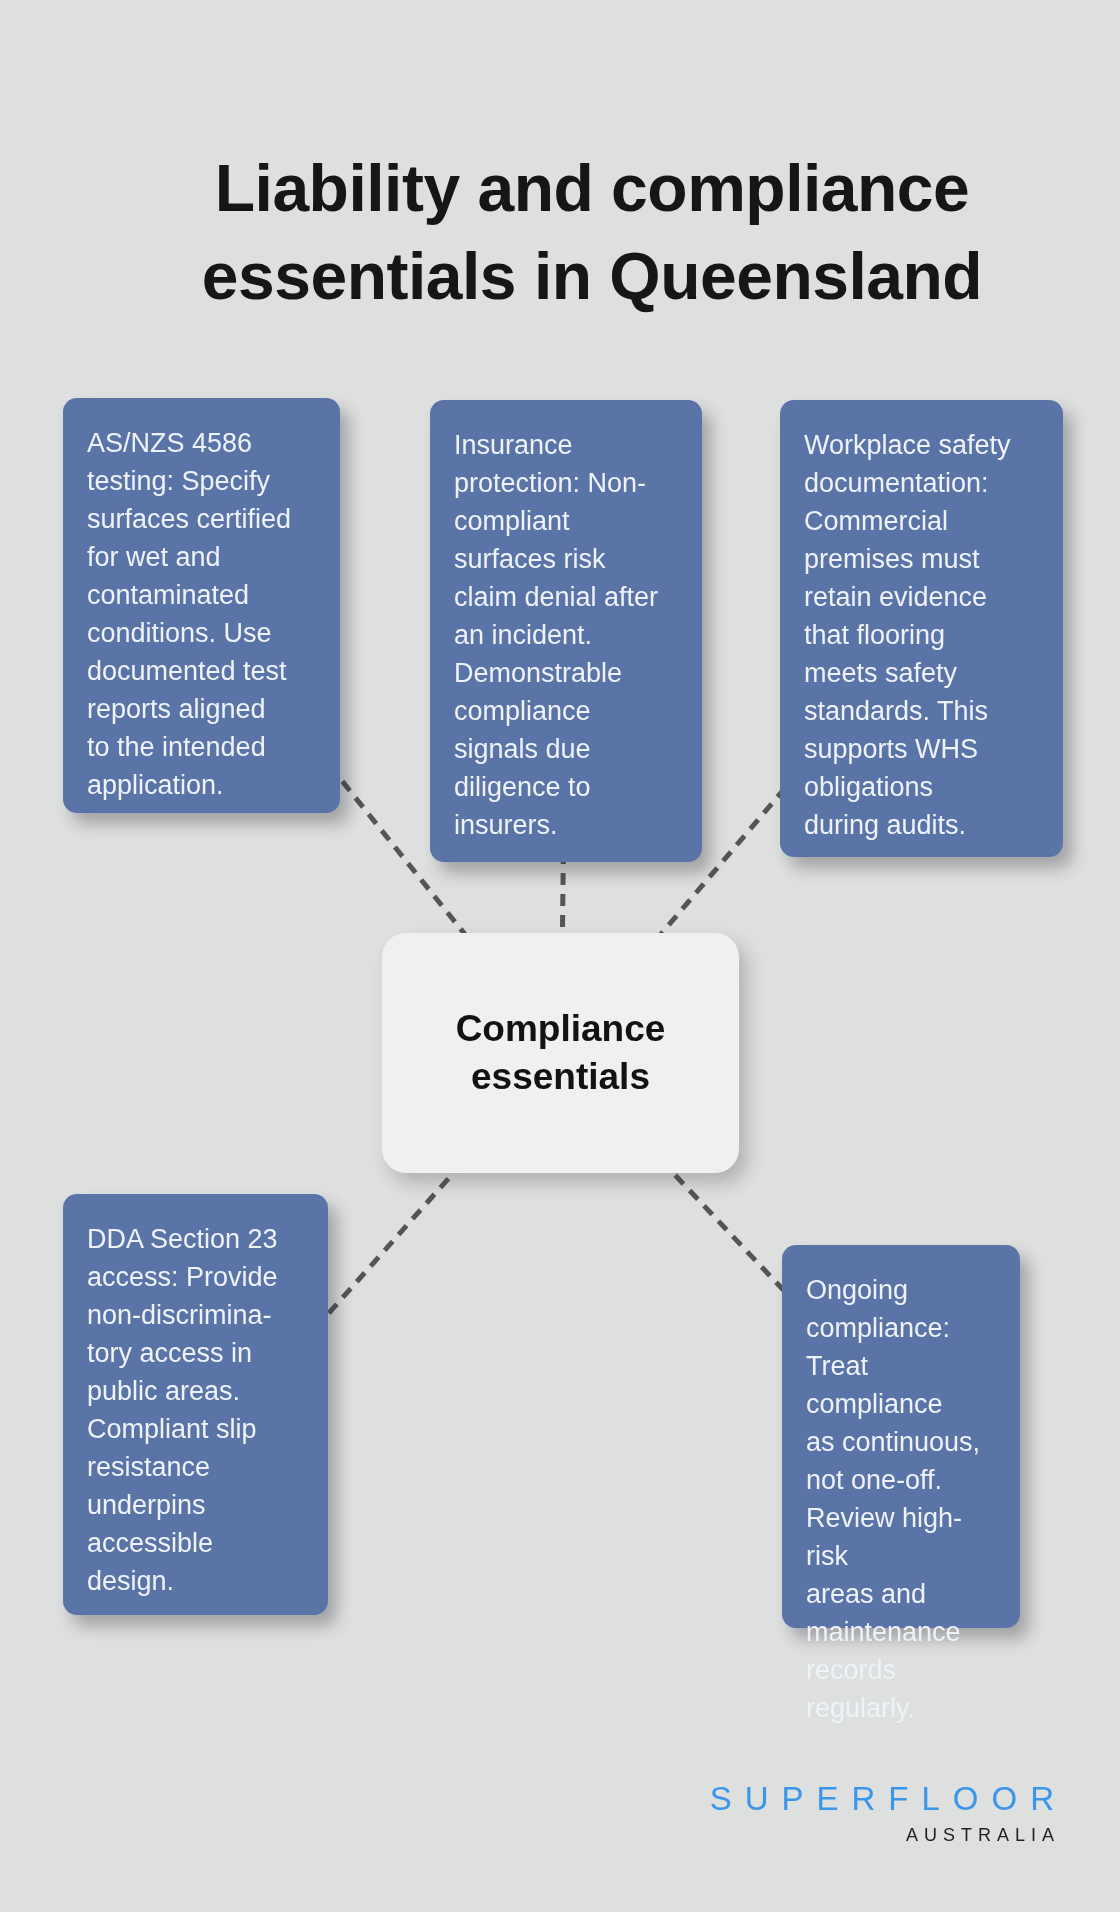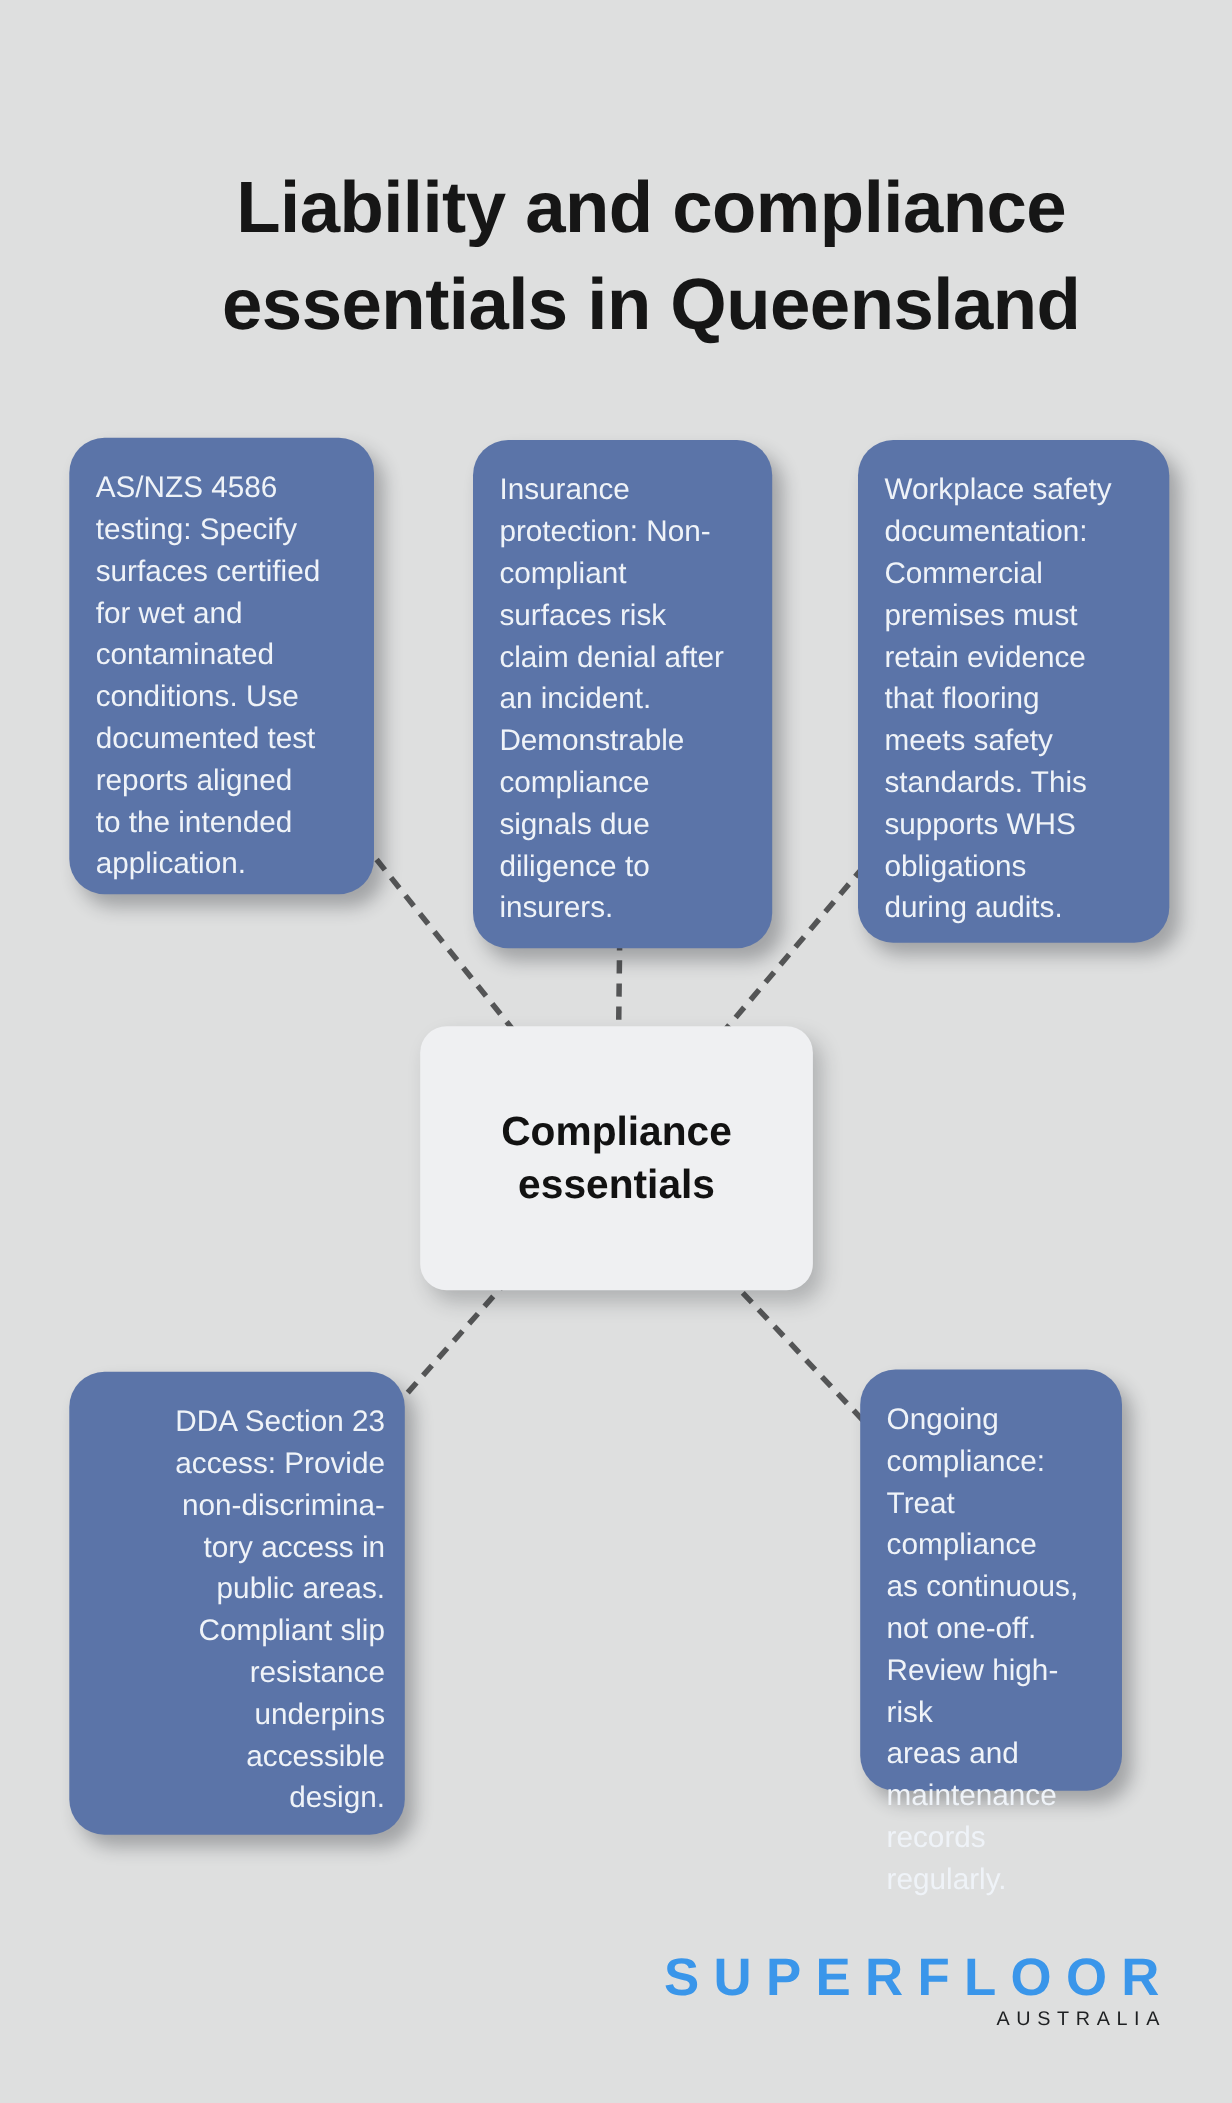--- a/index.html
+++ b/index.html
@@ -38,33 +38,33 @@
     height: 1912px;
   }
   .connectors line {
     stroke: #545556;
     stroke-width: 5;
     stroke-dasharray: 12 9;
   }
   .node {
     position: absolute;
     background: #5b74a8;
-    border-radius: 32px;
+    border-radius: 14px;
     box-shadow: 9px 11px 16px rgba(40, 42, 48, 0.33);
     color: #eff3f8;
     font-size: 27px;
     line-height: 38px;
     padding: 26px 18px 0 24px;
     box-sizing: border-box;
     white-space: pre-line;
   }
   .node-1 { left: 63px;  top: 398px;  width: 277px; height: 415px; }
   .node-2 { left: 430px; top: 400px;  width: 272px; height: 462px; }
   .node-3 { left: 780px; top: 400px;  width: 283px; height: 457px; }
-  .node-4 { left: 63px;  top: 1247px; width: 305px; height: 421px; text-align: right; }
+  .node-4 { left: 63px;  top: 1194px; width: 265px; height: 421px; }
   .node-5 { left: 782px; top: 1245px; width: 238px; height: 383px; }
   .center-node {
     position: absolute;
     left: 382px;
     top: 933px;
     width: 357px;
     height: 240px;
     background: #eff0f2;
     border-radius: 24px;
     box-shadow: 8px 10px 18px rgba(40, 42, 48, 0.25);
@@ -80,22 +80,22 @@
     text-align: center;
     white-space: pre-line;
   }
   .logo {
     position: absolute;
     right: 66px;
     top: 1778px;
     text-align: right;
   }
   .logo-brand {
-    font-size: 48px;
-    font-weight: 700;
+    font-size: 33px;
+    font-weight: 400;
     letter-spacing: 13px;
     margin-right: -13px; 
     color: #3a96ea;
     display: block;
     line-height: 42px;
   }
   .logo-region {
     font-size: 18px;
     font-weight: 400;
     letter-spacing: 6px;

